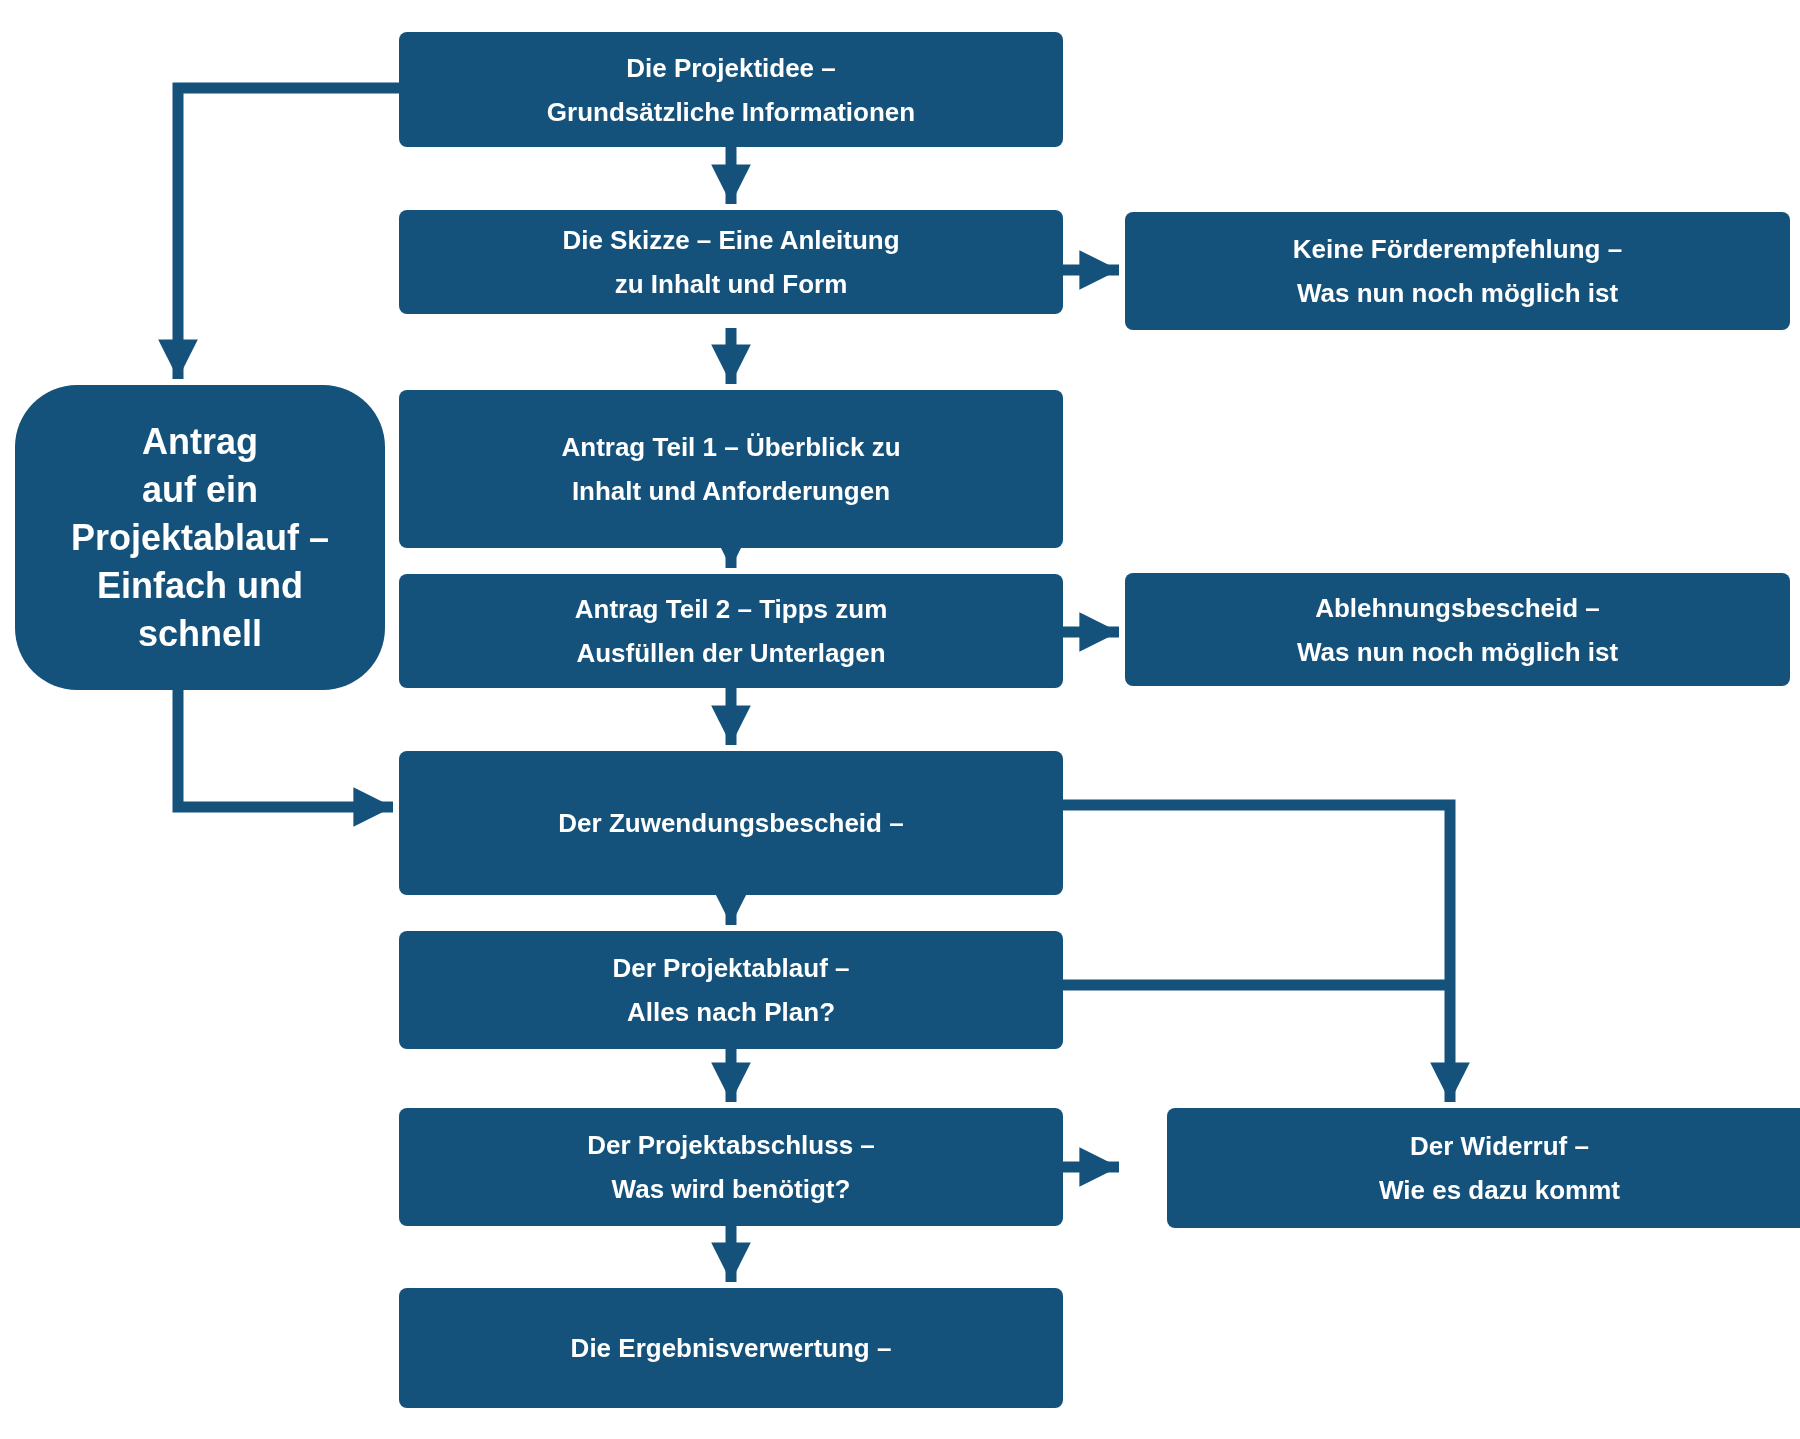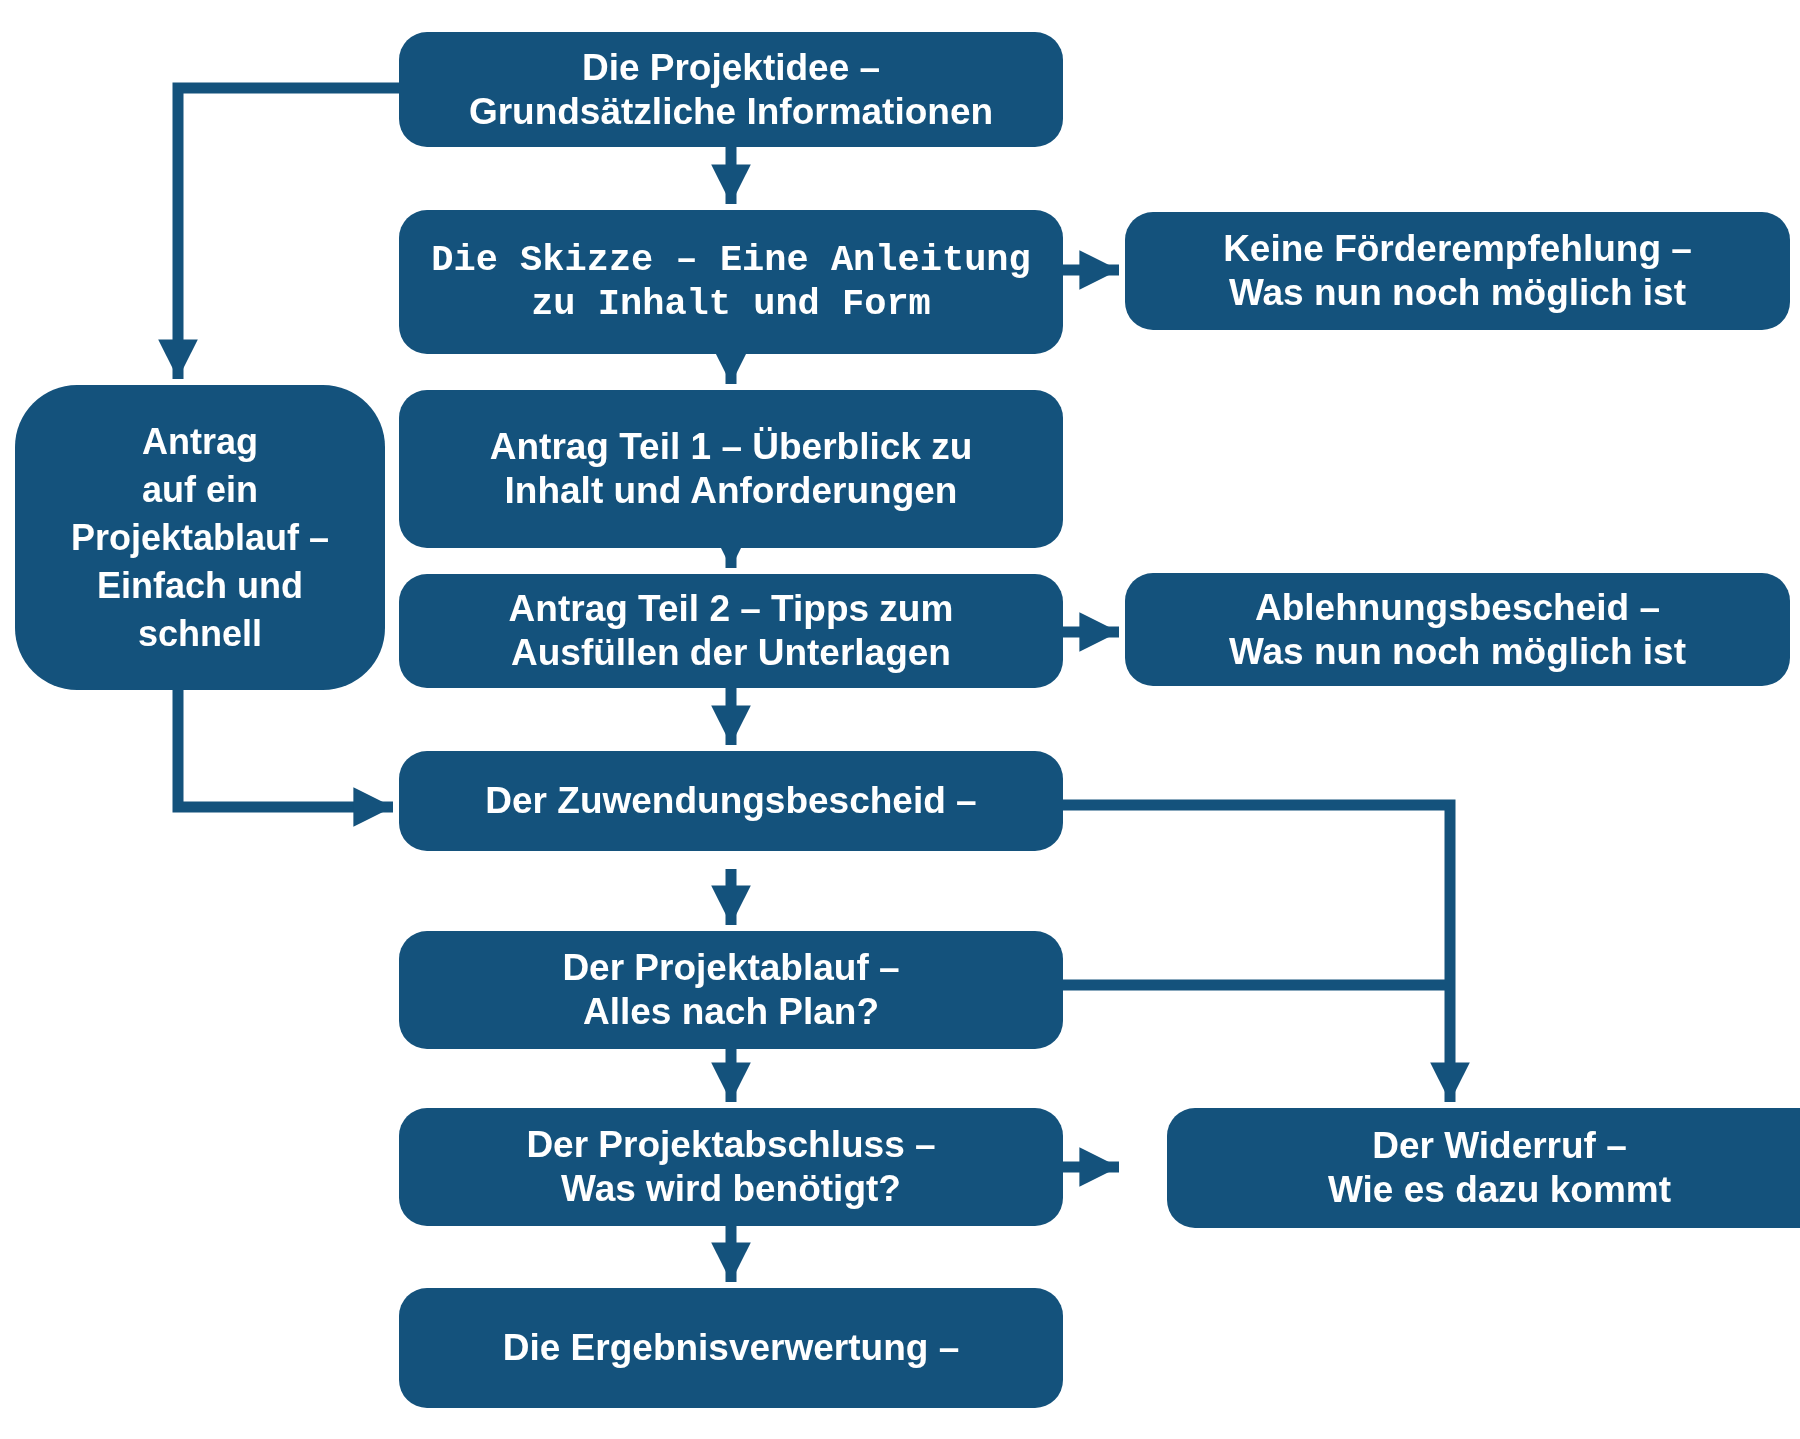--- a/index.html
+++ b/index.html
@@ -33,42 +33,42 @@
     fill: none;
     stroke-linejoin: miter;
   }
   .arrowhead-path { fill: var(--connector); }
 
   .node {
     position: absolute;
     z-index: 2;
     background: var(--node-fill);
     color: var(--node-text);
-    border-radius: 28px;
+    border-radius: 8px;
     display: flex;
     flex-direction: column;
     justify-content: center;
     align-items: center;
     text-align: center;
     font-weight: bold;
-    font-size: 37px;
+    font-size: 26px;
     line-height: 44px;
     padding: 6px 16px;
   }
   .node .line { display: block; white-space: nowrap; }
 
   
   .col-mid  { left: 399px; width: 664px; }
   .col-right{ left: 1125px; width: 665px; }
 
   .n-projektidee        { top: 32px;   height: 115px; }
-  .n-skizze             { top: 210px;  height: 144px; font-family: Liberation Mono, monospace; }
+  .n-skizze             { top: 210px;  height: 104px; }
   .n-antrag1            { top: 390px;  height: 158px; }
   .n-antrag2            { top: 574px;  height: 114px; }
-  .n-zuwendung          { top: 751px;  height: 100px; }
+  .n-zuwendung          { top: 751px;  height: 144px; }
   .n-ablauf             { top: 931px;  height: 118px; }
   .n-abschluss          { top: 1108px; height: 118px; }
   .n-ergebnis           { top: 1288px; height: 120px; }
 
   .n-foerderempfehlung  { top: 212px;  height: 118px; }
   .n-ablehnung          { top: 573px;  height: 113px; }
   .n-widerruf           { top: 1108px; height: 120px; margin-left: 42px; }
 
   .n-mikroprojekt {
     left: 15px; width: 370px;

